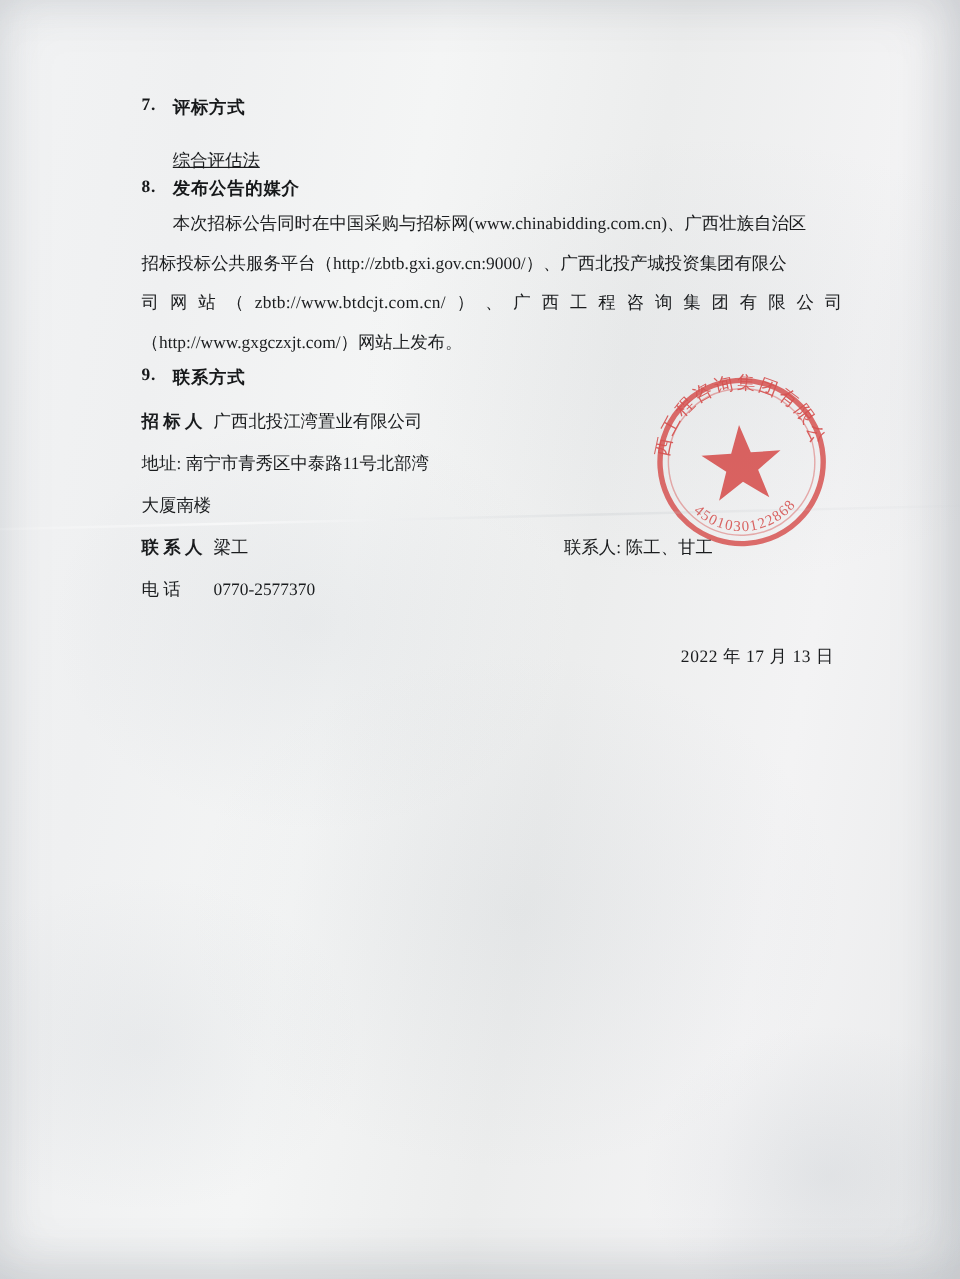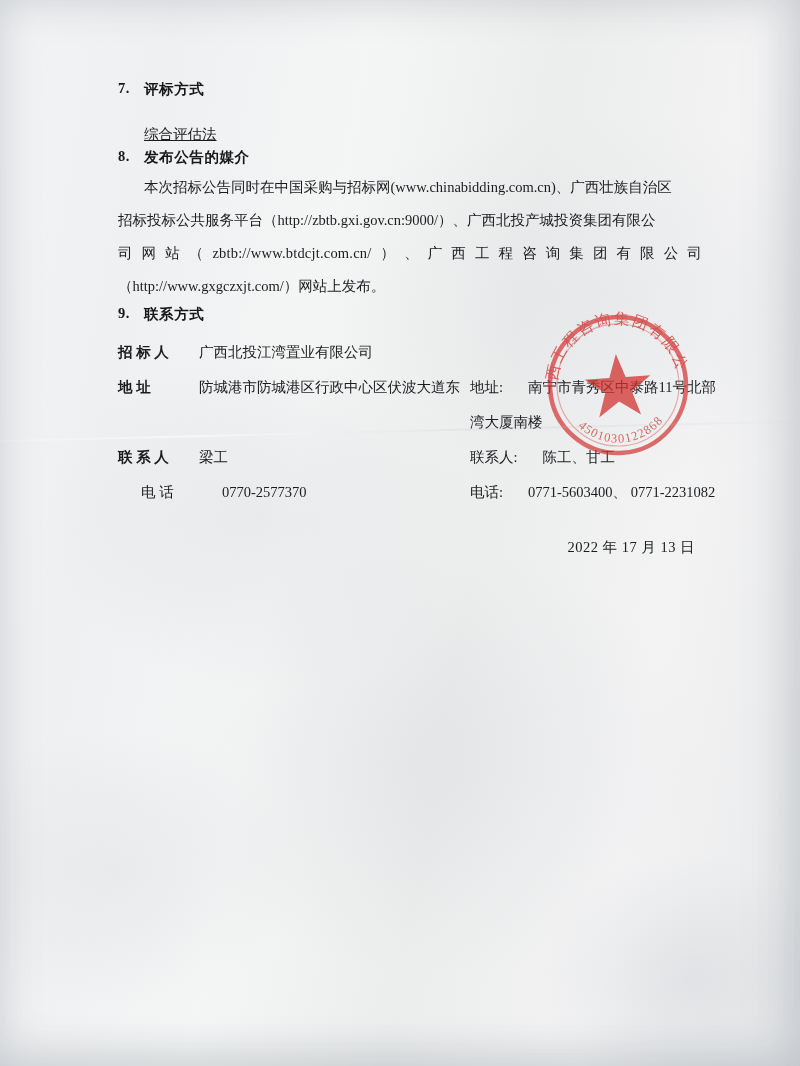--- a/index.html
+++ b/index.html
@@ -107,29 +107,28 @@
   }
   .crow { display: flex; }
   .ccol-l { width: 352px; flex: 0 0 352px; }
   .ccol-r { width: 248px; flex: 0 0 248px; }
 
   .lbl-spread {
     display: inline-flex;
     justify-content: space-between;
     width: 56px;
     vertical-align: top;
-    margin-left: 23px;
   }
   .lbl-spread-b {
     display: inline-flex;
     justify-content: space-between;
     width: 56px;
     font-weight: bold;
   }
-  .val { margin-left: 25px; }
+  .val { margin-left: 4px; }
 
   .line-h { line-height: 35px; }
 
   .indent-cont { padding-left: 60px; }
 
   .date {
     position: absolute;
     right: 105px;
     top: 538px;
     font-size: 14.5px;
@@ -202,44 +201,38 @@
 
     <div class="contact">
 
       <div class="crow line-h">
         <div class="ccol-l">
           <span class="lbl-spread-b">招 标 人</span><span class="val">广西北投江湾置业有限公司</span>
         </div>
       </div>
 
       <div class="crow line-h">
-        <div class="ccol-l">
-          <span class="lbl-spread-b">地    址</span><span class="val">防城港市防城港区行政中心区伏波大道东</span>
-        </div>
         <div class="ccol-r">
           <span>地址:</span><span class="val">南宁市青秀区中泰路11号北部湾大厦南楼</span>
         </div>
       </div>
 
 
       <div class="crow line-h">
         <div class="ccol-l">
           <span class="lbl-spread-b">联 系 人</span><span class="val">梁工</span>
         </div>
         <div class="ccol-r">
           <span>联系人:</span><span class="val">陈工、甘工</span>
         </div>
       </div>
 
       <div class="crow line-h">
         <div class="ccol-l">
           <span class="lbl-spread">电    话</span><span class="val">0770-2577370</span>
-        </div>
-        <div class="ccol-r">
-          <span>电话:</span><span class="val">0771-5603400、  0771-2231082</span>
         </div>
       </div>
 
     </div>
 
     <div class="date">2022 年 17 月 13 日</div>
 
     <div class="seal">
       <svg width="170" height="170" viewBox="0 0 170 170" xmlns="http://www.w3.org/2000/svg">
         <defs>

